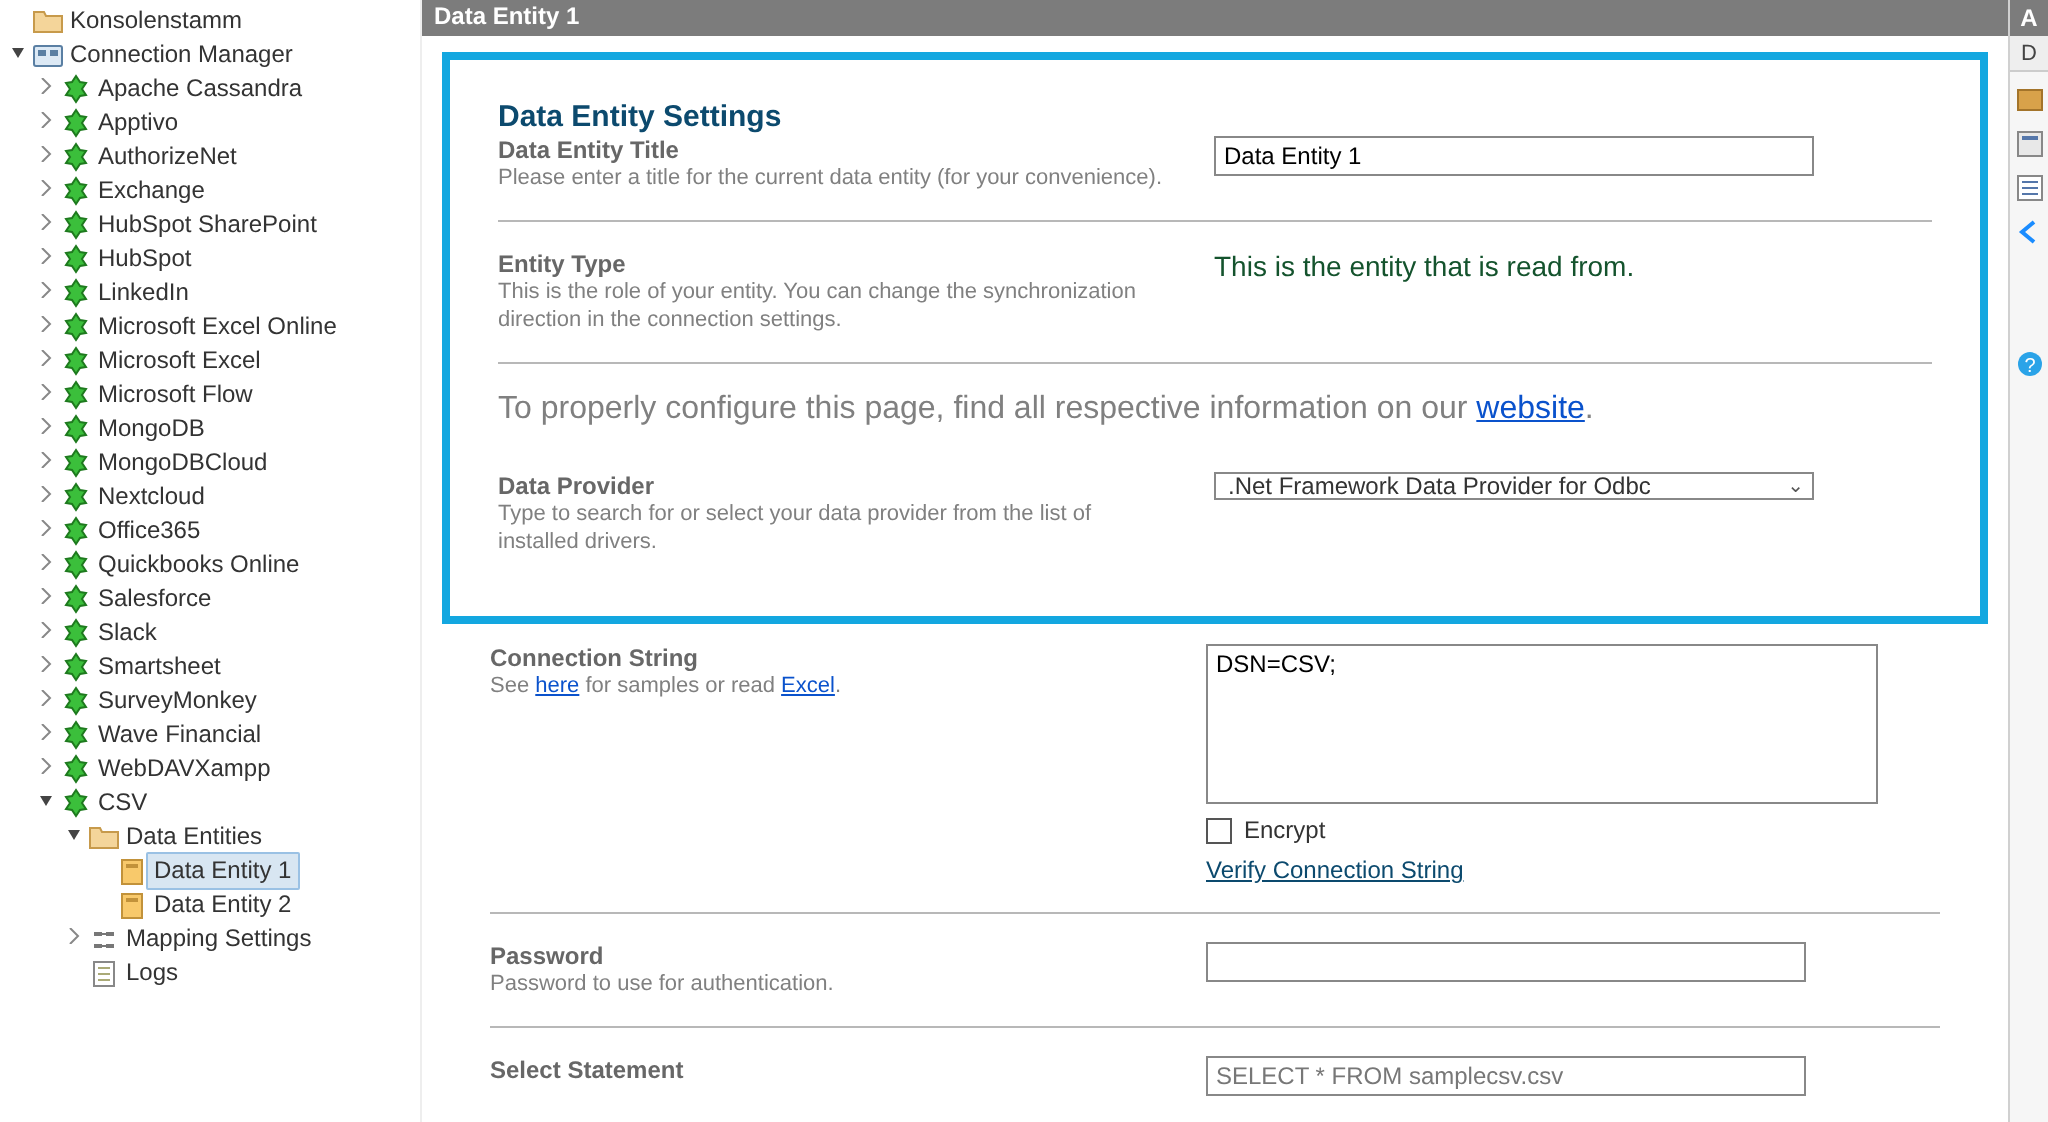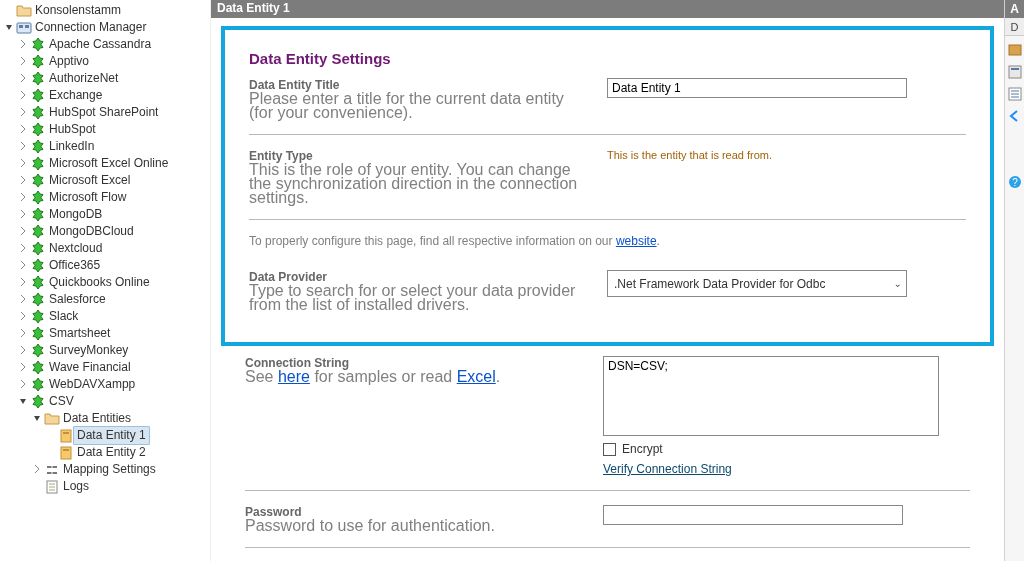--- a/index.html
+++ b/index.html
@@ -62,57 +62,57 @@
     flex: 1 1 auto; overflow-y: auto;
     padding: 8px 10px 0 10px;
   }
   .highlight-box {
     border: 4px solid #13a7e0;
     padding: 20px 24px 30px 24px;
     margin-bottom: 8px;
   }
   .plain-box { padding: 2px 24px 10px 24px; }
   .section-heading {
-    color: #701a75;
+    color: #0c4a6e;
     font-weight: bold;
     font-size: 15px;
-    margin-bottom: 11px;
+    margin-bottom: 1px;
   }
   .setting {
     display: flex;
     align-items: flex-start;
     padding-bottom: 14px;
   }
   .setting.bordered { border-bottom: 1px solid #b8b8b8; margin-bottom: 14px; }
   .setting .left { width: 358px; flex: 0 0 358px; padding-right: 20px; }
   .setting .left .title { font-weight: bold; color: #676767; font-size: 12px; }
-  .setting .left .desc { color: #808080; font-size: 16px; line-height: 14px; }
+  .setting .left .desc { color: #808080; font-size: 11px; line-height: 14px; }
   .setting .right { flex: 1 1 auto; }
   .txt-input {
     width: 300px; height: 20px;
     border: 1px solid #888; padding: 1px 4px;
     font-family: inherit; font-size: 12px;
   }
   .combo {
-    width: 300px; height: 27px;
+    width: 300px; height: 14px;
     border: 1px solid #888;
     display: flex; align-items: center; justify-content: space-between;
     padding: 0 4px 0 6px; font-size: 12px;
     cursor: pointer; background:#fff;
   }
   .combo .chev { color:#555; font-size:10px; }
   .textarea {
     width: 336px; height: 80px;
     border: 1px solid #888; padding: 2px 4px;
     font-family: inherit; font-size: 12px;
     resize: none; overflow-y: scroll;
     display:block;
   }
-  .static-right { font-size: 11px; color:#a16207; }
-  .info-line { color:#808080; font-size: 12px; margin: 6px 0 22px 0; }
+  .static-right { font-size: 14px; color:#14532d; }
+  .info-line { color:#808080; font-size: 16px; margin: 6px 0 22px 0; }
   .link { color: #0a52cc; text-decoration: underline; cursor: pointer; }
   .checkbox-row { display:flex; align-items:center; font-size:12px; margin-top:6px; }
   .checkbox-row .cb {
     width:13px; height:13px; border:1px solid #555; margin-right:6px; background:#fff;
   }
   .verify-link { color:#0c4a6e; text-decoration: underline; font-size:12px; margin-top:6px; cursor:pointer; display:inline-block; }
   
   .side-strip {
     width: 20px; flex: 0 0 20px;
     background: #f6f6f6;

